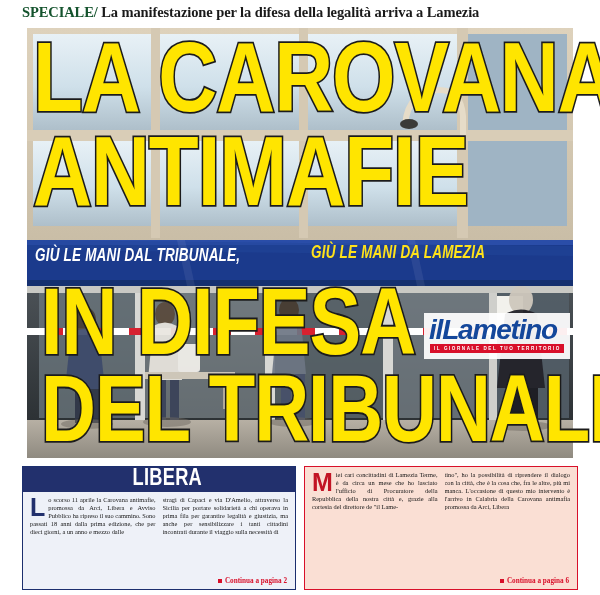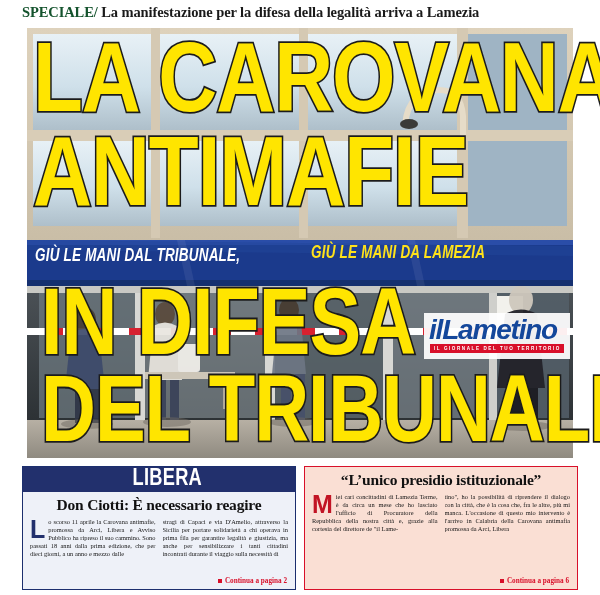--- a/index.html
+++ b/index.html
@@ -350,30 +350,28 @@
   <div class="logo-box">
     <div class="logo-word">ilLametino</div>
     <div class="logo-bar"></div>
     <div class="logo-tag">IL GIORNALE DEL TUO TERRITORIO</div>
   </div>
 
   <div class="art art-left">
     <div class="art-band band-blue">
       <div class="art-band-label">LIBERA</div>
     </div>
-    <div class="art-title">Don Ciotti: È necessario reagire</div>
     <div class="art-cols">
       <div class="art-col"><span class="dropcap dc-blue">L</span><span>o scorso 11 aprile la Carovana antimafie, promossa da Arci, Libera e Avviso Pubblico ha ripreso il suo cammino. Sono passati 18 anni dalla prima edizione, che per dieci giorni, a un anno e mezzo dalle</span></div>
       <div class="art-col">stragi di Capaci e via D'Amelio, attraverso la Sicilia per portare solidarietà a chi operava in prima fila per garantire legalità e giustizia, ma anche per sensibilizzare i tanti cittadini incontrati durante il viaggio sulla necessità di</div>
     </div>
     <div class="art-cont"><span class="sq"></span><span>Continua a pagina 2</span></div>
   </div>
 
   <div class="art art-right">
-    <div class="art-title">“L’unico presidio istituzionale”</div>
     <div class="art-cols">
       <div class="art-col"><span class="dropcap dc-red">M</span><span>iei cari concittadini di Lamezia Terme, è da circa un mese che ho lasciato l'ufficio di Procuratore della Repubblica della nostra città e, grazie alla cortesia del direttore de "il Lame-</span></div>
       <div class="art-col">tino", ho la possibilità di riprendere il dialogo con la città, che è la cosa che, fra le altre, più mi manca. L'occasione di questo mio intervento è l'arrivo in Calabria della Carovana antimafia promossa da Arci, Libera</div>
     </div>
     <div class="art-cont"><span class="sq"></span><span>Continua a pagina 6</span></div>
   </div>
 
 </div>
 
 </body></html>

